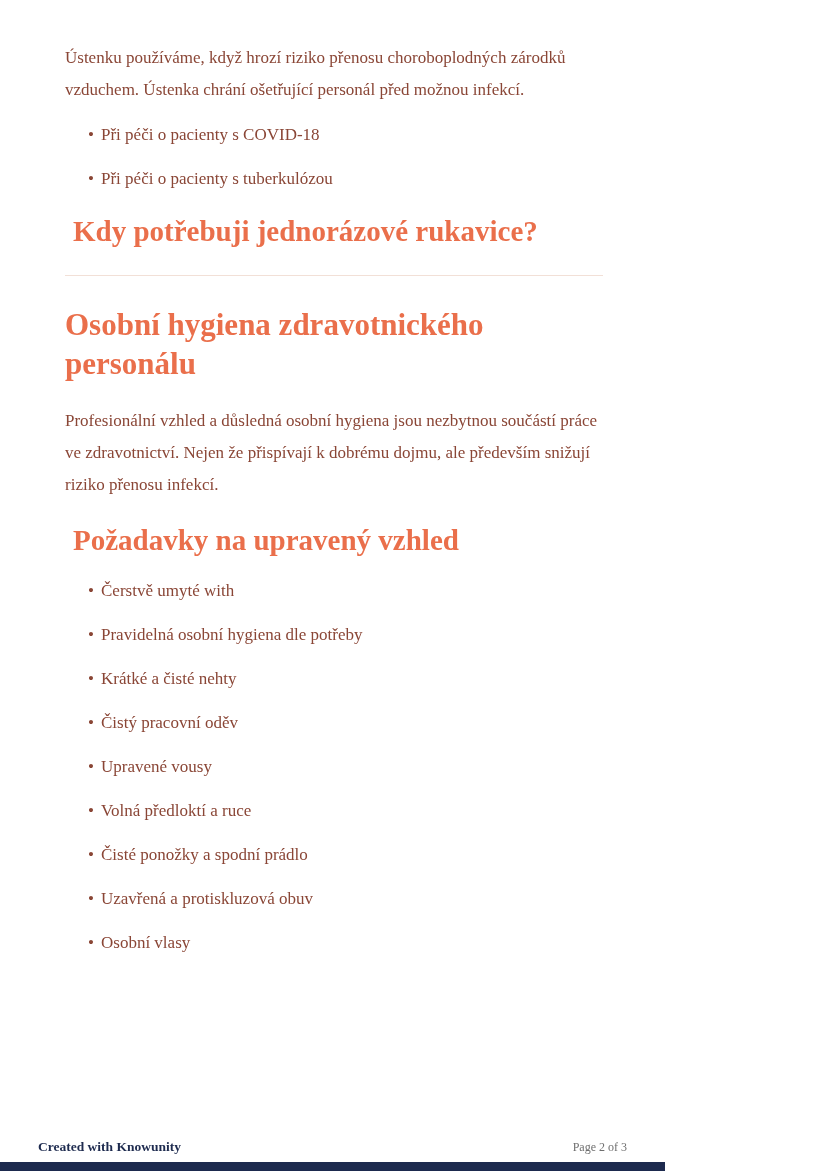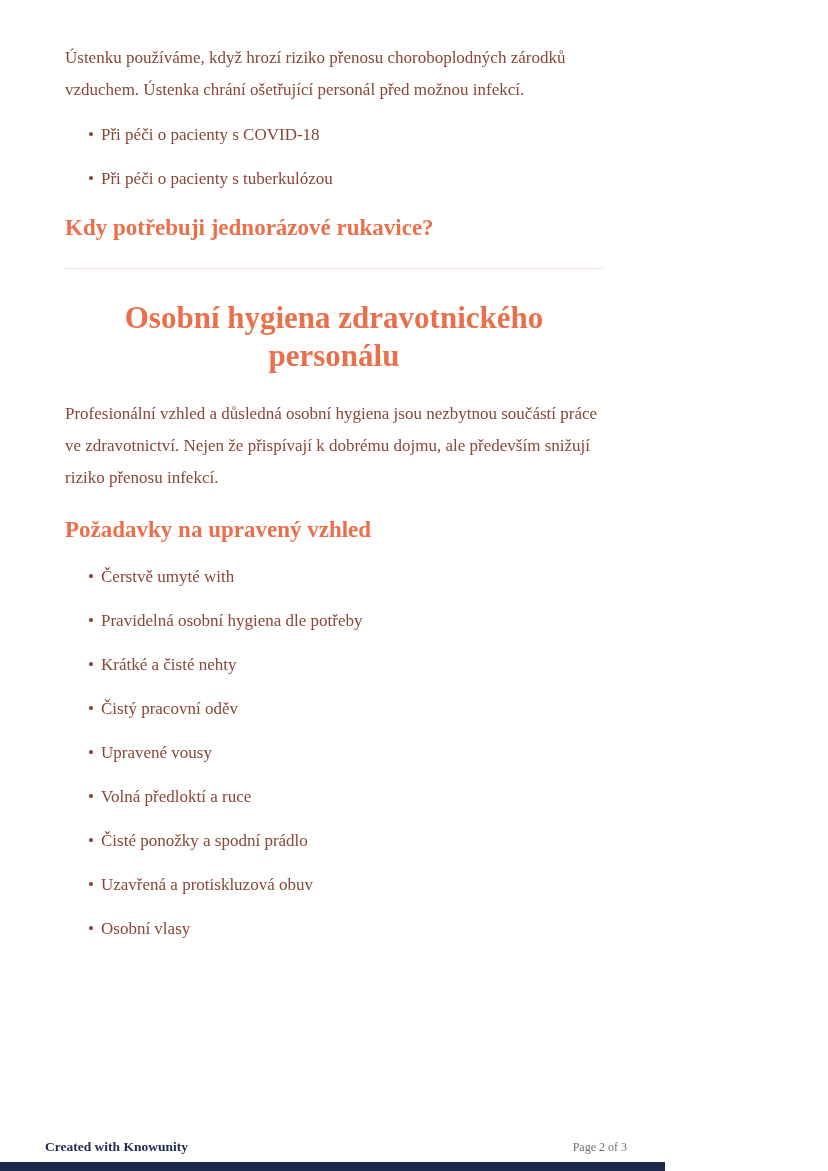--- a/index.html
+++ b/index.html
@@ -39,41 +39,40 @@
   }
   .bullet-item::before {
     content: "\2022";
     position: absolute;
     left: 0;
     top: 0;
     color: #8A4636;
   }
   .h2 {
     color: #EA6F4B;
-    font-size: 23px;
+    font-size: 29px;
     font-weight: bold;
-    margin: 22px 0 20px 0;
+    margin: 22px 0 20px 8px;
     line-height: 1.2;
   }
   .h1 {
     color: #EA6F4B;
     font-size: 31px;
     font-weight: bold;
     margin: 30px 0 22px 0;
     line-height: 1.25;
-    text-align: center;
   }
   .divider {
     border: none;
     border-top: 1px solid #f2e0d7;
     margin: 26px 0 4px 0;
   }
   .footer {
     position: absolute;
-    left: 7px;
+    left: 0;
     right: 0;
     bottom: 16px;
     display: flex;
     justify-content: space-between;
     align-items: baseline;
     padding: 0 38px;
   }
   .footer-created {
     color: #1E2B4F;
     font-size: 13.5px;

